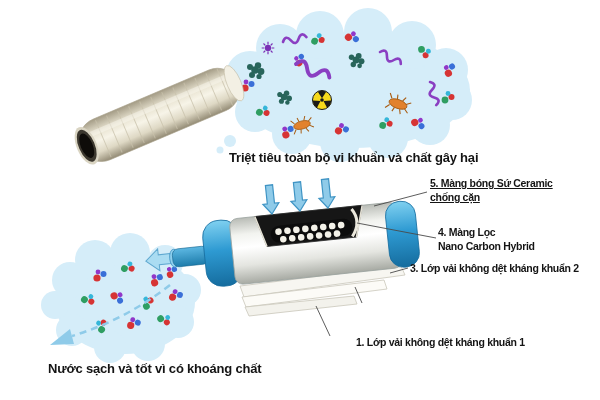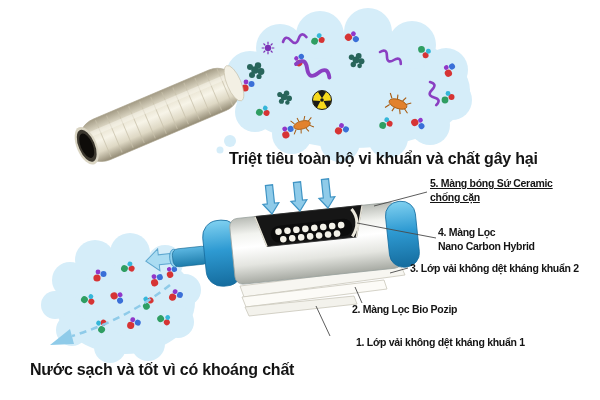--- a/index.html
+++ b/index.html
@@ -1,22 +1,22 @@
 <!DOCTYPE html>
 <html><head>
 <meta charset="utf-8">
 <style>
   html,body{margin:0;padding:0;background:#ffffff;}
   .stage{position:relative;width:600px;height:400px;background:#ffffff;overflow:hidden;
          font-family:"Liberation Sans",sans-serif;}
   .stage svg{position:absolute;left:0;top:0;}
-  .caption{position:absolute;font-weight:bold;font-size:16px;color:#141414;
+  .caption{position:absolute;font-weight:bold;font-size:13px;color:#141414;
            letter-spacing:-0.2px;white-space:pre;}
   .cap-top{left:229px;top:150px;}
-  .cap-bottom{left:20px;top:361px;padding-left:10px;}
+  .cap-bottom{left:38px;top:361px;padding-left:10px;}
   .lbl{position:absolute;font-weight:bold;font-size:10.5px;color:#141414;
        letter-spacing:-0.3px;white-space:pre;line-height:1.3;}
   .l5{left:430px;top:177px;text-decoration:underline;}
   .l4{left:438px;top:226px;}
   .l3{left:410px;top:262px;}
   .l2{left:352px;top:303px;}
   .l1{left:313px;top:336px;margin-left:43px;}
 </style>
 </head>
 <body>
@@ -222,15 +222,14 @@
   </g>
 </svg>
 
 <div class="caption cap-top">Triệt tiêu toàn bộ vi khuẩn và chất gây hại</div>
 <div class="caption cap-bottom">Nước sạch và tốt vì có khoáng chất</div>
 <div class="lbl l5">5. Màng bóng Sứ Ceramic
 chống cặn</div>
 <div class="lbl l4">4. Màng Lọc
 Nano Carbon Hybrid</div>
 <div class="lbl l3">3. Lớp vải không dệt kháng khuẩn 2</div>
-<div class="lbl l2">2. Màng Lọc Bio Pozip</div>
 <div class="lbl l1">1. Lớp vải không dệt kháng khuẩn 1</div>
 </div>
 
 </body></html>

